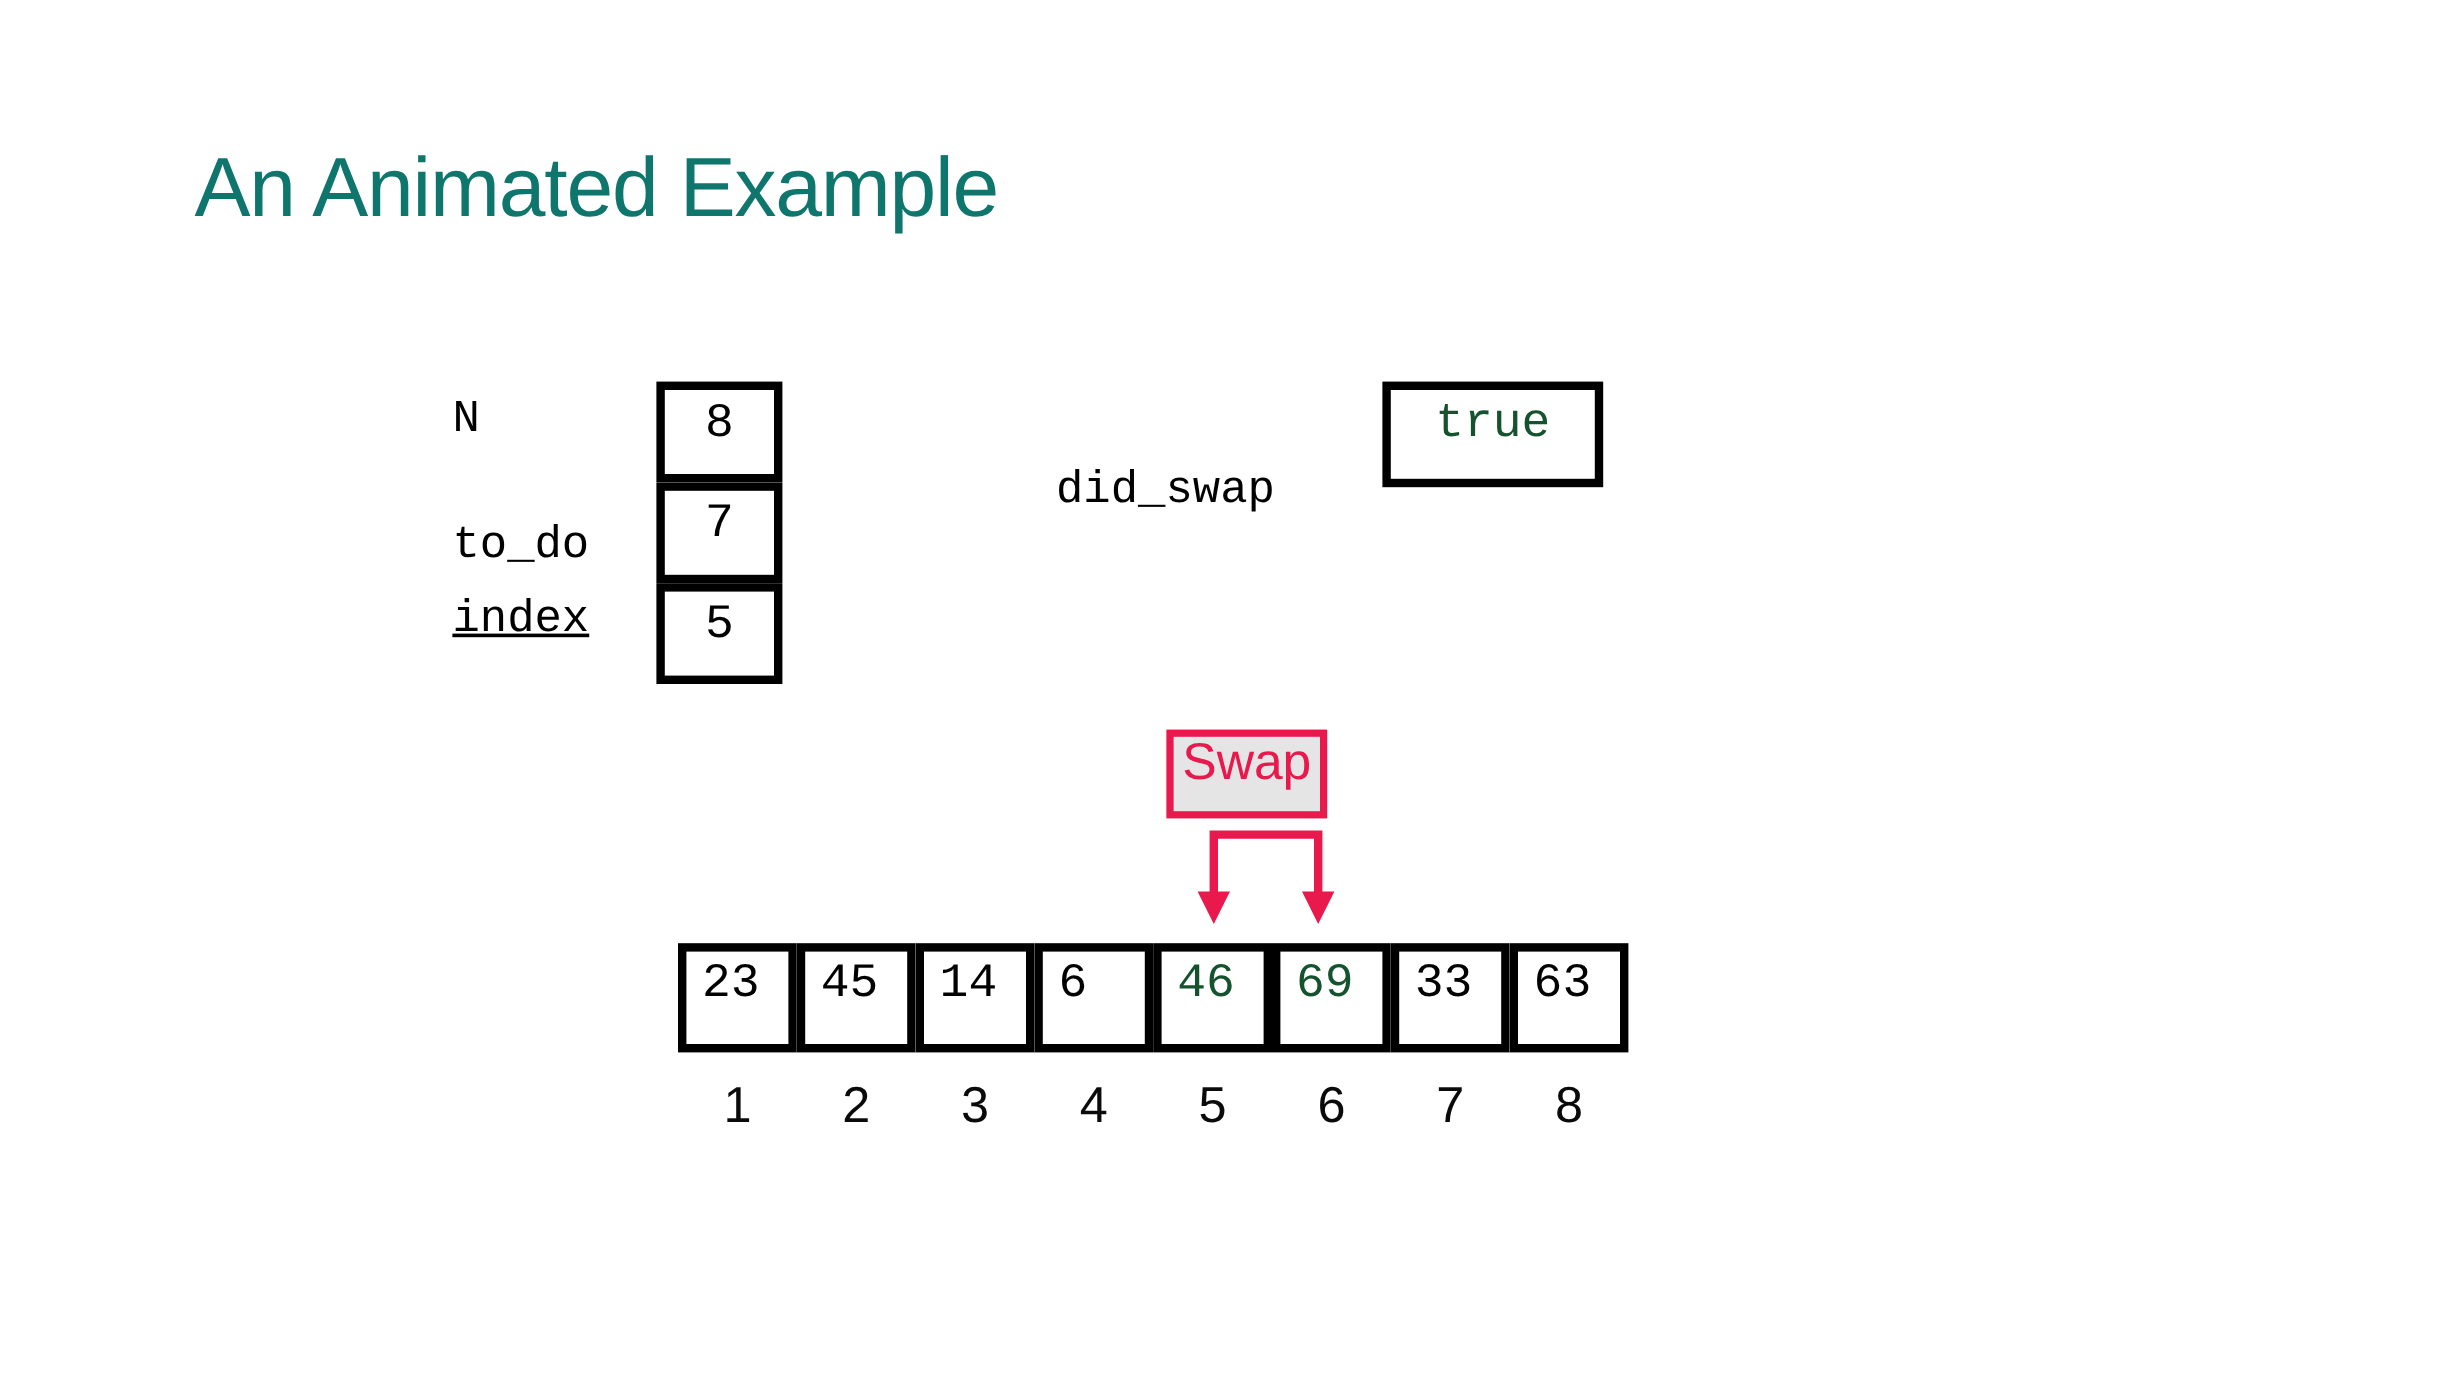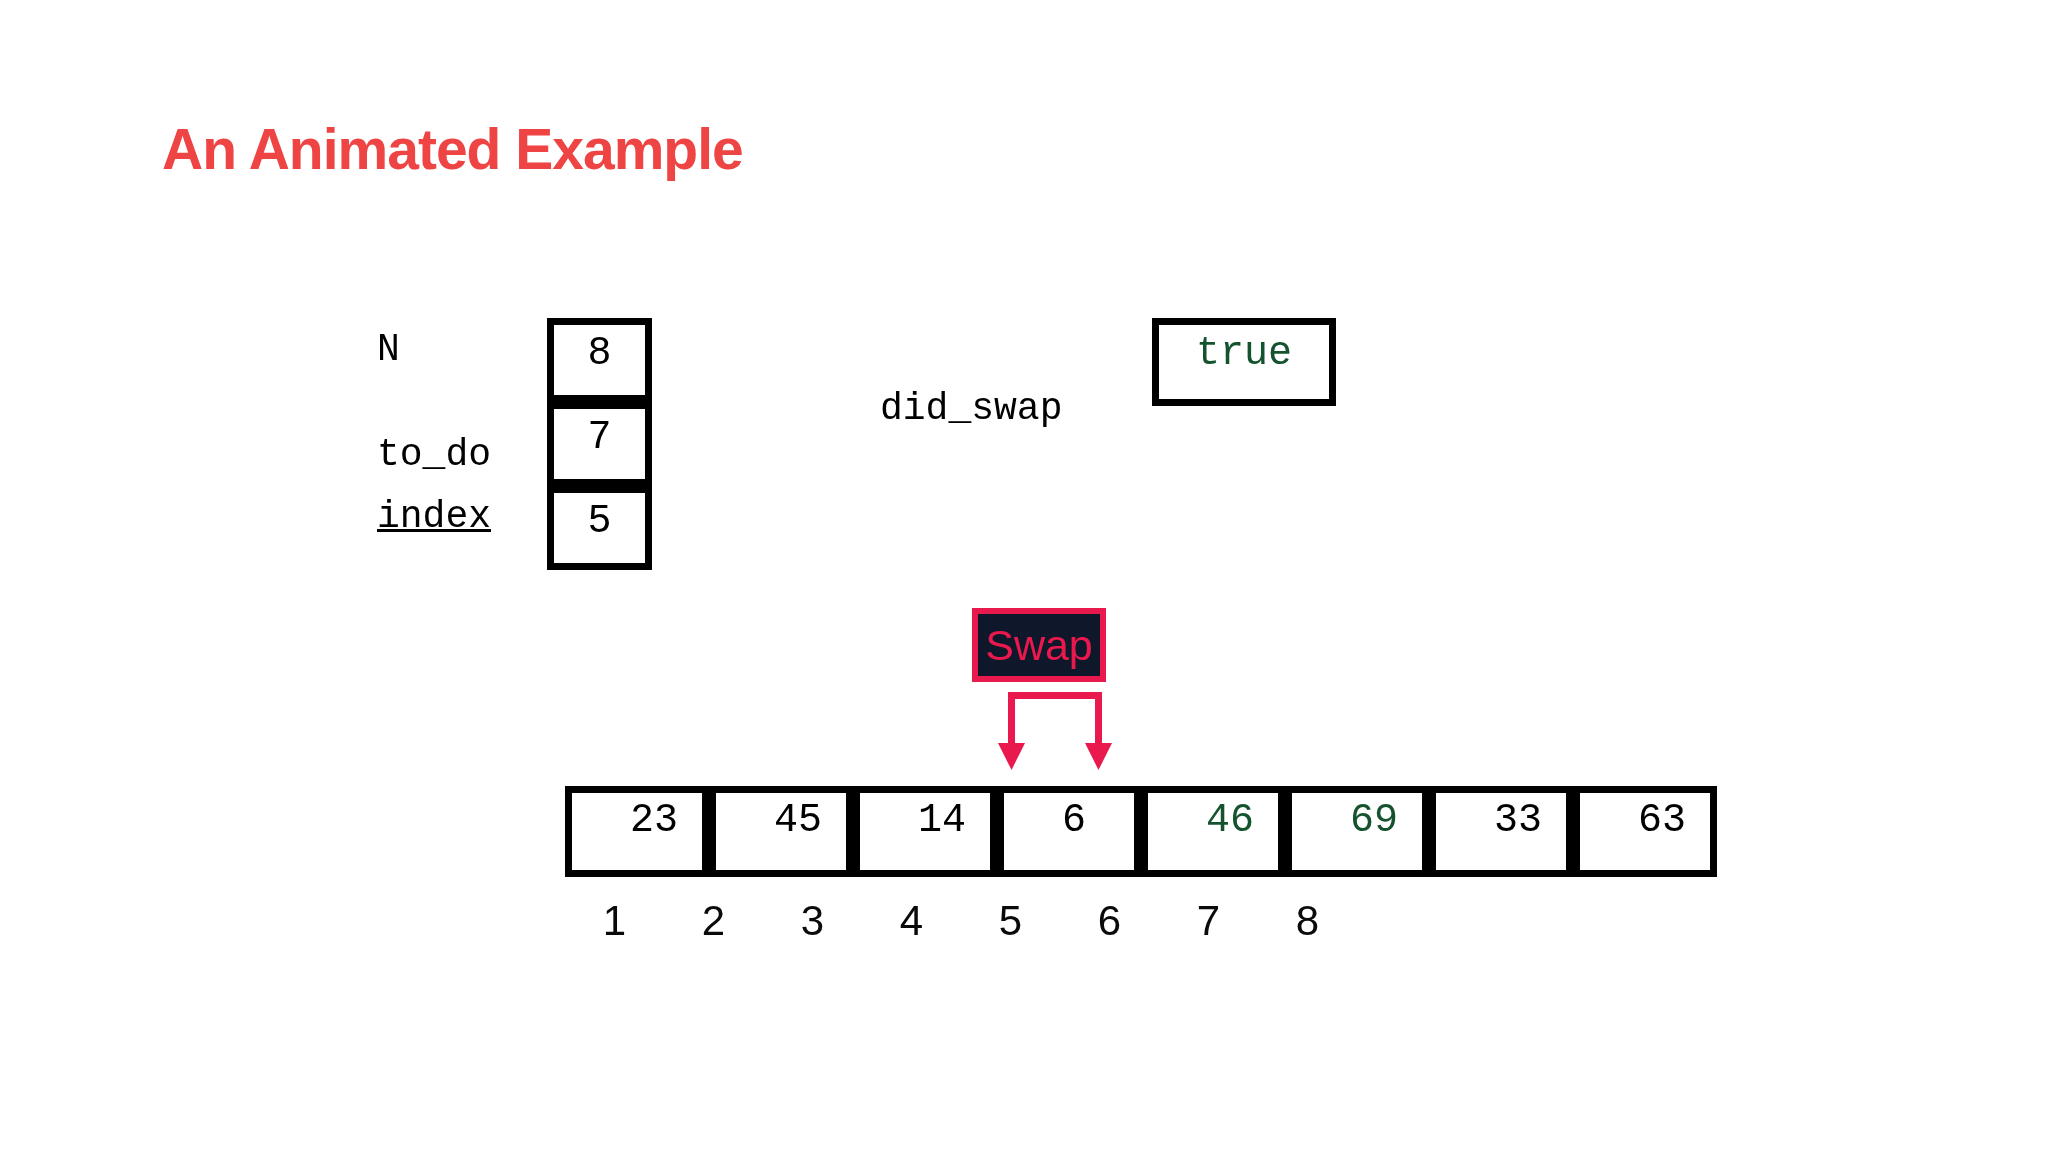--- a/index.html
+++ b/index.html
@@ -8,21 +8,21 @@
     background:#ffffff;
     position:relative;
     overflow:hidden;
     font-family:"Liberation Sans", sans-serif;
   }
   .mono { font-family:"Liberation Mono","DejaVu Sans Mono", monospace; }
 
   
   .slide-title {
     position:absolute; left:162px; top:116px; margin:0;
-    font-size:57px; font-weight:700; color:#ef4444;
+    font-size:70px; font-weight:400; color:#0f766e;
     font-family:"Liberation Sans", sans-serif;
     letter-spacing:-1px;
     white-space:nowrap;
   }
 
   
   .lbl {
     position:absolute; font-size:38px; color:#000;
     line-height:46px; white-space:nowrap;
   }
@@ -45,32 +45,32 @@
     position:absolute; left:1152px; top:318px;
     width:170px; height:74px;
     border:7px solid #000; background:#fff;
     display:flex; justify-content:center; align-items:flex-start;
   }
 
   
   .swapbox {
     position:absolute; left:972px; top:608px;
     width:122px; height:62px;
-    border:6px solid #e9184d; background:#0f172a;
-    display:flex; align-items:center; justify-content:center;
+    border:6px solid #e9184d; background:#e5e5e5;
+    display:flex; justify-content:center;
   }
   .swapbox span { font-size:43px; color:#e9184d; line-height:1; }
 
   .bracket { position:absolute; left:990px; top:685px; }
 
   
   .array { position:absolute; left:565px; top:786px; display:flex; }
   .acell {
     width:85px; height:77px;
-    border:7px solid #000; background:#fff;padding-left:45px;
+    border:7px solid #000; background:#fff;
   }
   .aval {
     display:block; margin:8px 0 0 13px;
     font-size:40px; line-height:40px; color:#000;
     white-space:nowrap;
   }
   .red { color:#14532d; }
 
   
   .idxrow { position:absolute; left:565px; top:896px; display:flex; }

